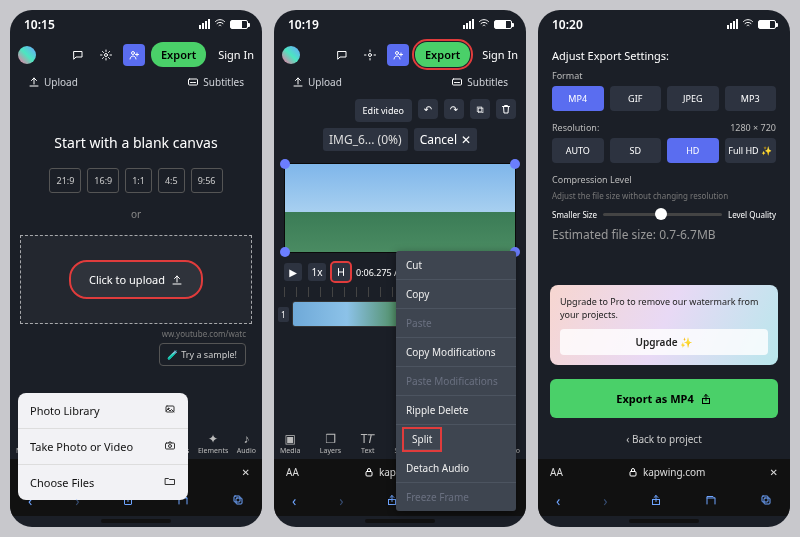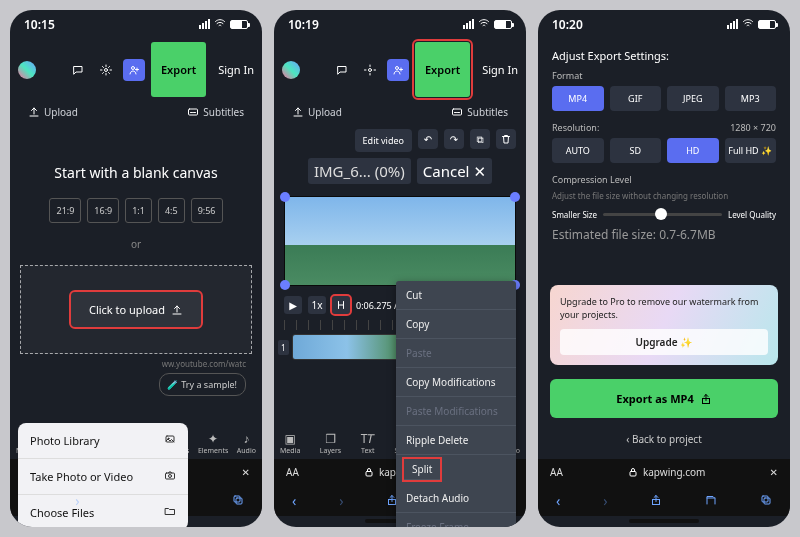--- a/index.html
+++ b/index.html
@@ -24,59 +24,59 @@
   .sig i:nth-child(1){height:4px}.sig i:nth-child(2){height:6px}.sig i:nth-child(3){height:8px}.sig i:nth-child(4){height:10px}
   .batt{width:18px;height:9px;border:1px solid #fff;border-radius:2px;position:relative}
   .batt::after{content:"";position:absolute;right:-3px;top:2px;width:2px;height:4px;background:#fff;border-radius:0 1px 1px 0}
   .batt i{display:block;width:70%;height:100%;background:#fff}
 
   .topbar{display:flex;align-items:center;gap:6px;padding:4px 8px}
   .logo{width:18px;height:18px;border-radius:50%;background:linear-gradient(45deg,#ff6b9d,#4ce6c0,#6ba3ff)}
   .spacer{flex:1}
   .ic-btn{width:22px;height:22px;display:flex;align-items:center;justify-content:center;color:#fff;font-size:13px;border-radius:4px}
   .blue-ic{background:var(--blue)}
-  .export-btn{background:var(--accent);color:#000;font-size:11px;font-weight:600;padding:20px 10px;border-radius:3px}
+  .export-btn{background:var(--accent);color:#000;font-size:11px;font-weight:600;padding:5px 10px;border-radius:12px}
   .red-box{outline:2px solid var(--red);outline-offset:1px}
   .signin{font-size:11px;margin-left:6px}
 
   .subbar{display:flex;justify-content:space-between;padding:4px 18px;font-size:10px;color:#d0d3d9}
   .sbitem{display:flex;gap:4px;align-items:center}
 
   .main{flex:1;display:flex;flex-direction:column;position:relative}
 
   
   .blank-title{text-align:center;font-size:14px;margin:40px 0 16px}
   .ratios{display:flex;justify-content:center;gap:6px}
   .ratio{border:1px solid #555;border-radius:3px;font-size:9px;padding:5px 6px;color:#ccc}
   .or{text-align:center;font-size:10px;color:#888;margin:14px 0}
   .dropzone{margin:0 10px;border:1.5px dashed rgba(255,255,255,.6);padding:26px 0;display:flex;justify-content:center;background:rgba(255,255,255,.04)}
-  .dz-btn{display:flex;gap:6px;align-items:center;font-size:11px;background:rgba(255,255,255,.06);padding:10px 18px;border-radius:4px;outline:2px solid var(--red)}
+  .dz-btn{display:flex;gap:6px;align-items:center;font-size:11px;background:rgba(255,255,255,.06);padding:10px 18px;border-radius:16px;outline:2px solid var(--red)}
   .yt{font-size:8px;color:#777;text-align:right;padding:4px 16px}
   .sample{display:flex;justify-content:flex-end;padding:0 16px 8px}
-  .sample-btn{font-size:9px;border:1px solid #555;padding:4px 8px;border-radius:10px;color:#ccc}
+  .sample-btn{font-size:9px;border:1px solid #555;padding:4px 8px;border-radius:4px;color:#ccc}
   .sheet{position:absolute;left:8px;right:74px;top:300px;background:#f2f2f5;color:#111;border-radius:8px;overflow:hidden;font-size:11px}
   .sheet-row{display:flex;justify-content:space-between;align-items:center;padding:9px 12px;border-bottom:1px solid #ddd}
   .sheet-row:last-child{border:none}
   .sheet-ic{font-size:12px;color:#333}
 
   .bottom-tools{display:flex;justify-content:space-between;padding:6px 6px 4px 6px;font-size:7px;color:#bbb}
   .tool{display:flex;flex-direction:column;align-items:center;gap:2px}
   .tool svg,.tool span.ti{font-size:12px;height:14px}
 
   .browser{background:#111;padding:6px 12px;display:flex;align-items:center;gap:8px;font-size:10px;}
   .b-a{font-size:10px;color:#ddd}
   .b-url{flex:1;text-align:center;color:#ddd;display:flex;gap:4px;justify-content:center;align-items:center}
   .b-bot{background:#111;display:flex;justify-content:space-between;padding:6px 18px;font-size:14px;color:#6ea4ff}
   .home-ind{height:4px;width:70px;background:#111;border-radius:3px;margin:3px auto 4px}
 
   
   .edit-row{display:flex;gap:6px;justify-content:flex-end;padding:6px 10px}
   .edit-b{background:var(--panel2);font-size:9px;padding:5px 8px;border-radius:4px;color:#fff}
   .edit-ic{width:20px;height:20px;background:var(--panel2);border-radius:4px;display:flex;align-items:center;justify-content:center;font-size:10px}
-  .file-row{display:flex;gap:6px;justify-content:center;padding:0 10px 6px;font-size:15px}
+  .file-row{display:flex;gap:6px;justify-content:center;padding:0 10px 6px;font-size:12px}
   .file-chip{background:var(--panel2);padding:3px 6px;border-radius:3px;color:#ddd}
   .file-cancel{background:var(--panel2);padding:3px 6px;border-radius:3px;display:flex;gap:4px;align-items:center}
   .canvas-preview{margin:6px 10px 6px 10px;height:90px;background:linear-gradient(to bottom,#7fb6ea 0%,#a8d0f0 55%,#3b7c56 55%,#4a8b62 100%);border:1px solid #0a0a0a;position:relative}
   .chandle{width:10px;height:10px;border-radius:50%;background:#6b7eff;position:absolute}
   .ch-tl{top:-5px;left:-5px}.ch-tr{top:-5px;right:-5px}.ch-bl{bottom:-5px;left:-5px}.ch-br{bottom:-5px;right:-5px}
   .play-row{display:flex;align-items:center;gap:6px;padding:4px 10px;font-size:10px}
   .pbtn{width:18px;height:18px;display:flex;align-items:center;justify-content:center;background:var(--panel2);border-radius:3px}
   .split-redbox{outline:2px solid var(--red)}
   .time-ruler{height:10px;margin:2px 10px;background:repeating-linear-gradient(90deg,#444 0,#444 1px,transparent 1px,transparent 12px);position:relative}
   .clip-outer{margin:2px 10px 0 10px;position:relative;height:36px;}

